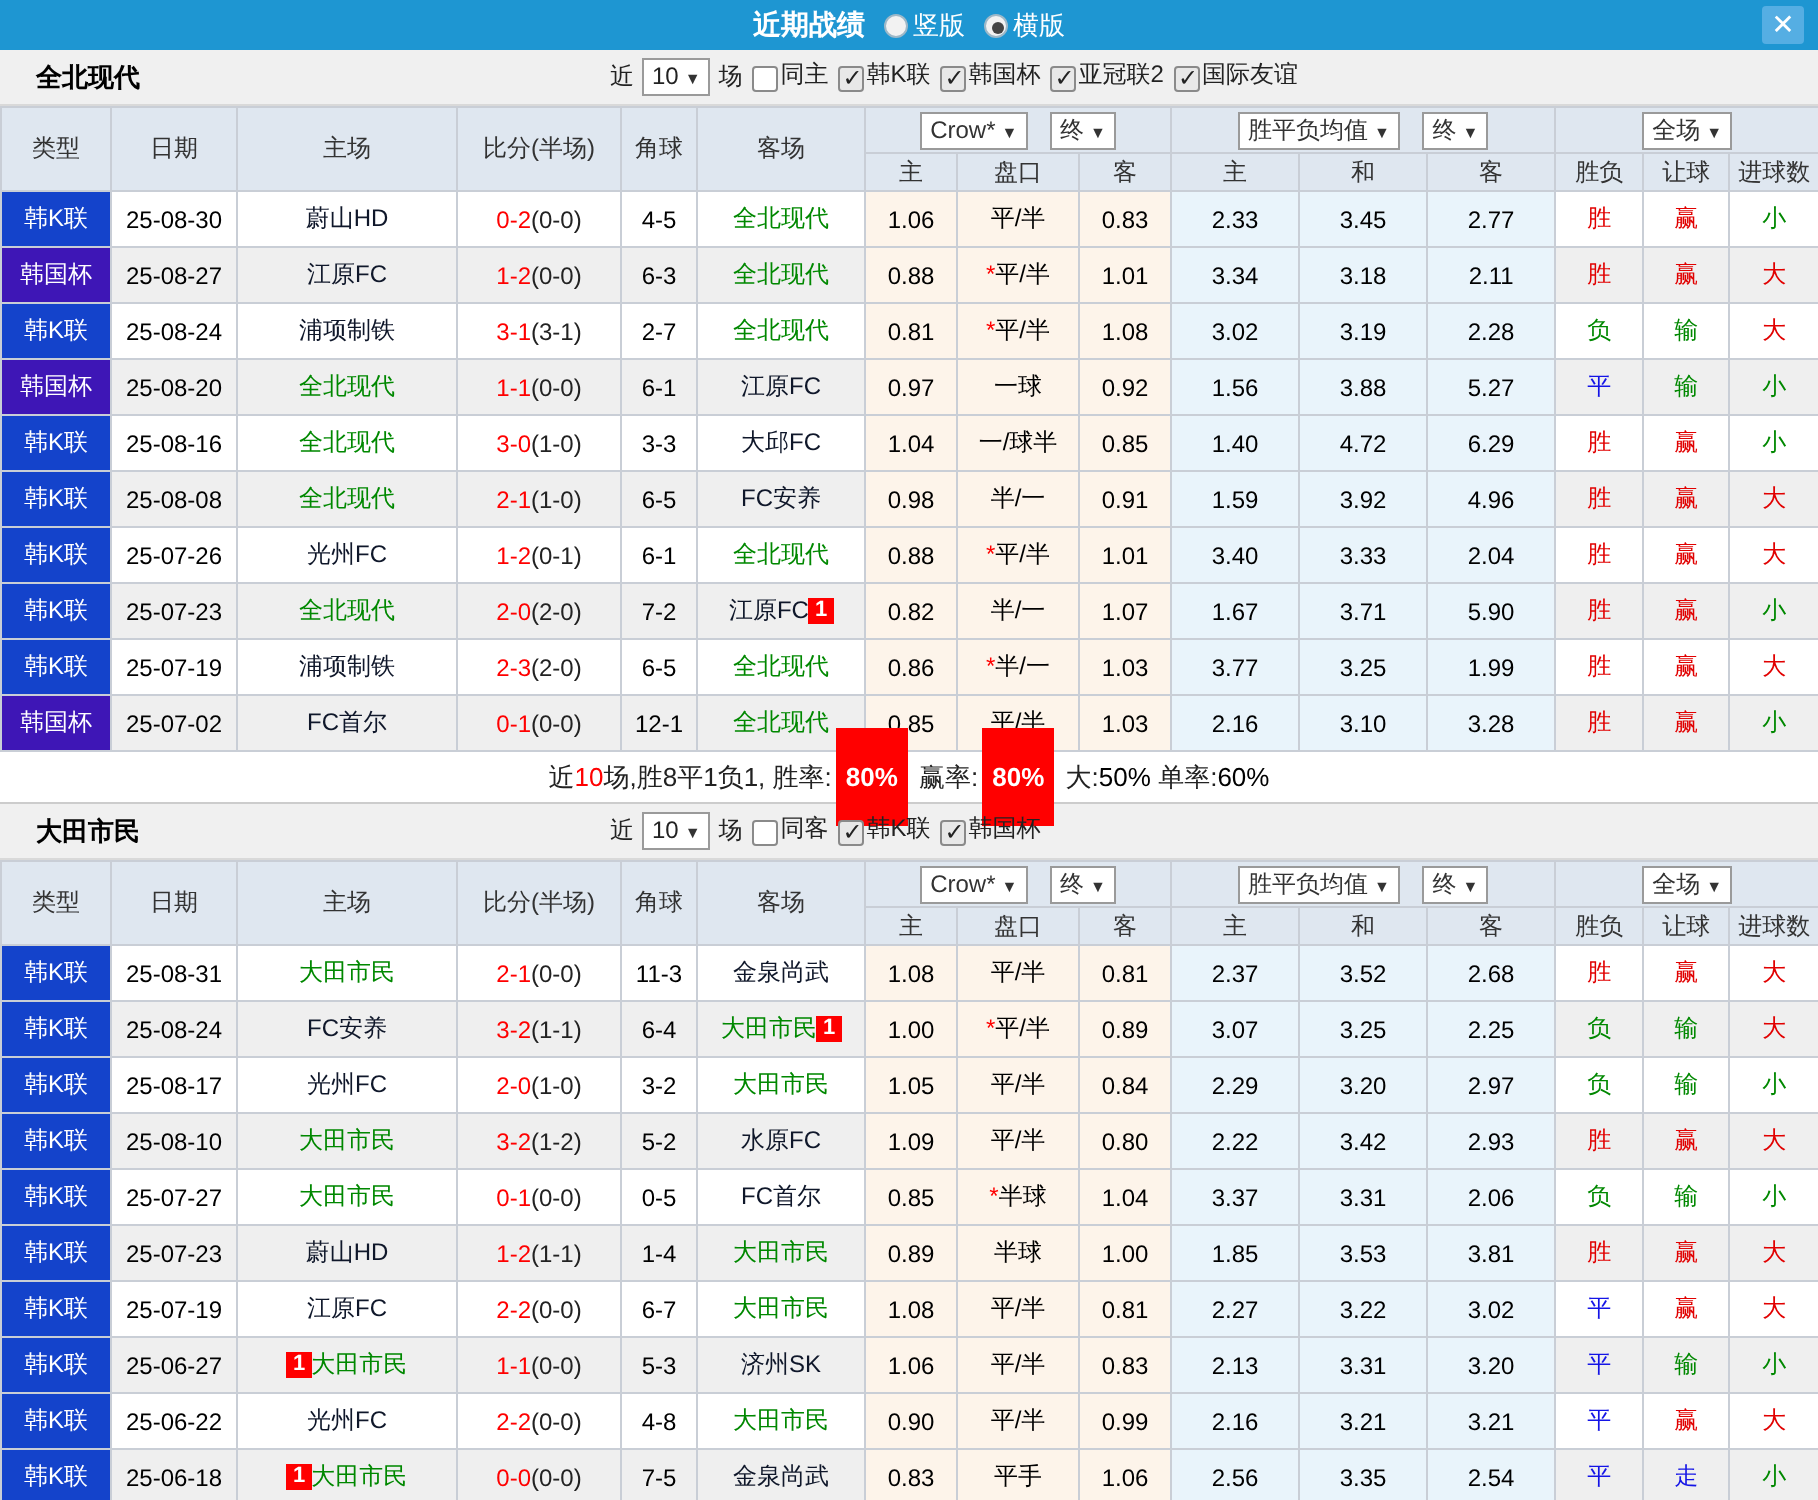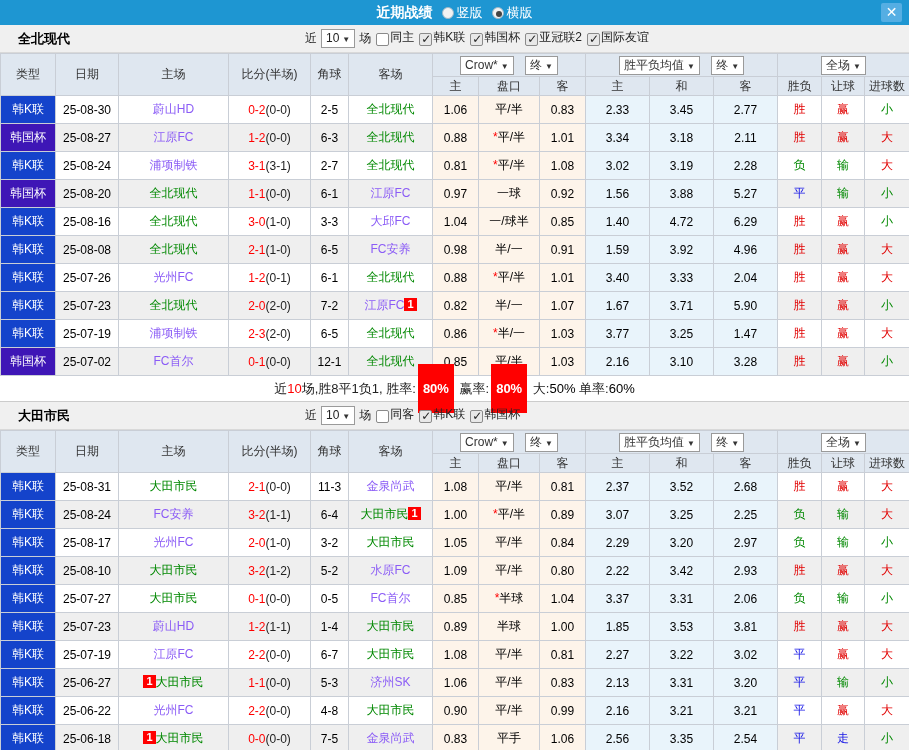--- a/index.html
+++ b/index.html
@@ -28,21 +28,21 @@
   table { border-collapse:collapse; table-layout:fixed; width:909px; font-size:12px;border-radius:14px; }
   th, td { border:1px solid #c9ced6; text-align:center; overflow:hidden; white-space:nowrap; padding:0; }
   thead th { background:#dfe7f0; color:#333; font-weight:normal; font-size:12px; }
   thead tr.h1 th { height:23px; }
   thead tr.h2 th { height:19px; }
   tbody td { height:28px; color:#000; }
   td.type { color:#fff; font-size:12px; }
   td.type.kl { background:#1443cb; }
   td.type.cup { background:#3e16b6; }
   .tg { color:#008800; }
-  .tk { color:#8b5cf6; }
+  .tk { color:#0f172a; }
   .sc-m { color:#f00; }
   .sc-h { color:#222; }
   .bg-c { background:#fdf4ea; }
   .bg-a { background:#e9f4fb; }
   tbody tr:nth-child(even) .plain { background:#efefef; }
   .c-r { color:#e10000; }
   .c-g { color:#008800; }
   .c-b { color:#1414e6; }
   .star { color:#f00; }
   .rc { display:inline-block; background:#f00; color:#fff; font-size:11px; line-height:13px; height:13px; padding:0 3px; font-weight:bold; vertical-align:1px; }
@@ -136,21 +136,21 @@
         <th>让球</th>
         <th>进球数</th>
       </tr>
     </thead>
     <tbody>
         <tr>
           <td class="type kl">韩K联</td>
           <td class="plain">25-08-30</td>
           <td class="team plain"><span class="tk">蔚山HD</span></td>
           <td class="plain"><span class="sc-m">0-2</span><span class="sc-h">(0-0)</span></td>
-          <td class="plain">2-5</td>
+          <td class="plain">4-5</td>
           <td class="team plain"><span class="tg">全北现代</span></td>
           <td class="bg-c">1.06</td>
           <td class="bg-c"><span>平/半</span></td>
           <td class="bg-c">0.83</td>
           <td class="bg-a">2.33</td>
           <td class="bg-a">3.45</td>
           <td class="bg-a">2.77</td>
           <td class="plain c-r">胜</td>
           <td class="plain c-r">赢</td>
           <td class="plain c-g">小</td>
@@ -279,21 +279,21 @@
           <td class="plain">25-07-19</td>
           <td class="team plain"><span class="tk">浦项制铁</span></td>
           <td class="plain"><span class="sc-m">2-3</span><span class="sc-h">(2-0)</span></td>
           <td class="plain">6-5</td>
           <td class="team plain"><span class="tg">全北现代</span></td>
           <td class="bg-c">0.86</td>
           <td class="bg-c"><span class="star">*</span><span>半/一</span></td>
           <td class="bg-c">1.03</td>
           <td class="bg-a">3.77</td>
           <td class="bg-a">3.25</td>
-          <td class="bg-a">1.47</td>
+          <td class="bg-a">1.99</td>
           <td class="plain c-r">胜</td>
           <td class="plain c-r">赢</td>
           <td class="plain c-r">大</td>
         </tr>
         <tr>
           <td class="type cup">韩国杯</td>
           <td class="plain">25-07-02</td>
           <td class="team plain"><span class="tk">FC首尔</span></td>
           <td class="plain"><span class="sc-m">0-1</span><span class="sc-h">(0-0)</span></td>
           <td class="plain">12-1</td>

